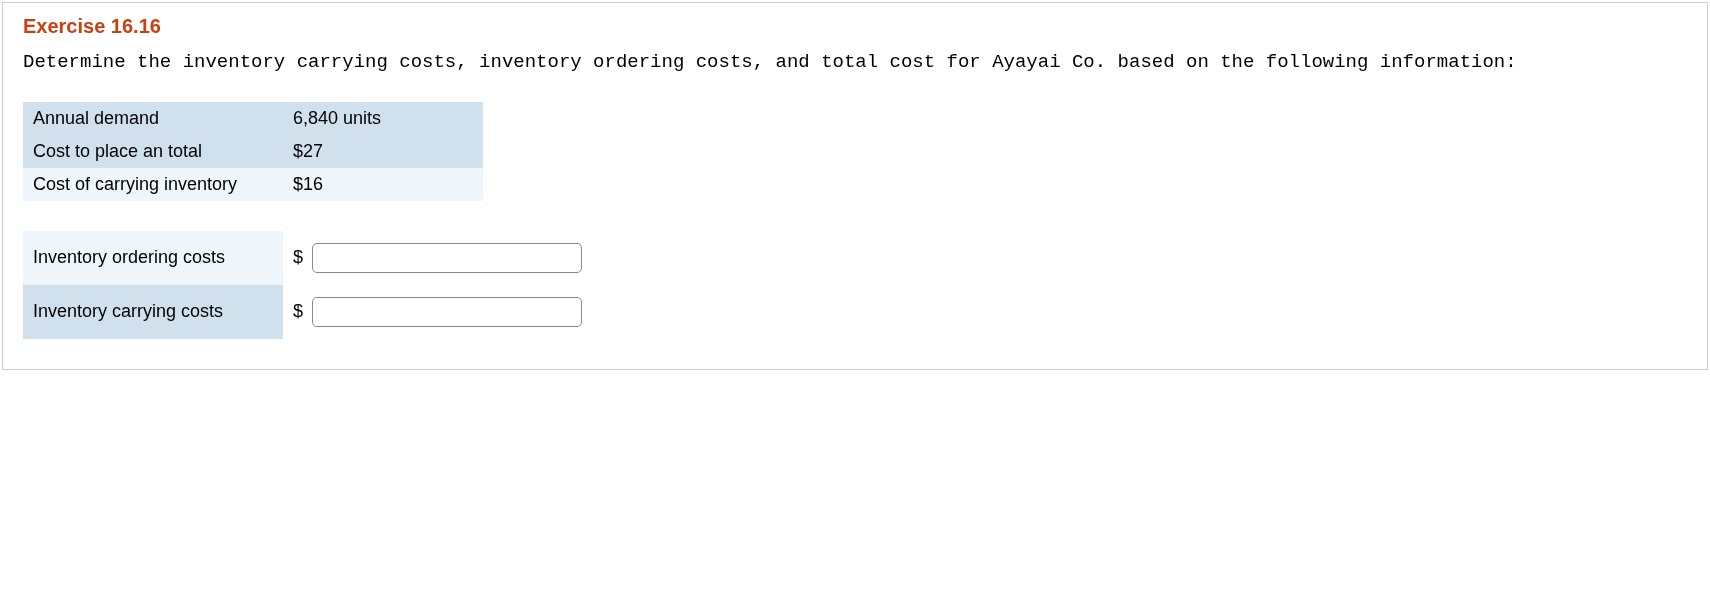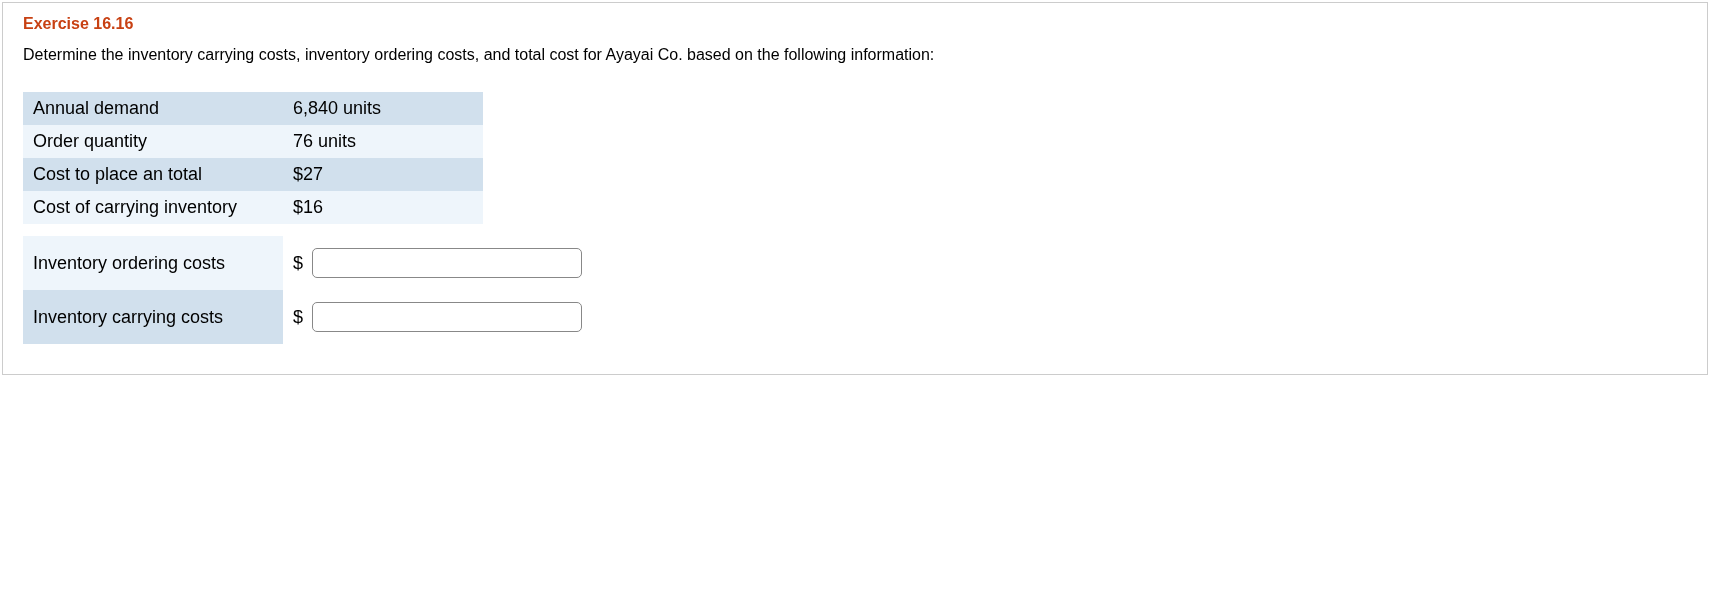--- a/index.html
+++ b/index.html
@@ -16,31 +16,32 @@
       width: 1710px;
     }
     .container {
       border: 1px solid #ccc;
       padding: 12px 20px 30px 20px;
       margin: 2px;
     }
     .exercise-title {
       color: #c84113;
       font-weight: bold;
-      font-size: 16px;
+      font-size: 20px;
       margin-bottom: 10px;
     }
     .prompt {
-      font-size: 16px;
+      font-size: 19px;
       margin-bottom: 25px;
       line-height: 1.5;
+      font-family: Liberation Mono, monospace;
     }
     .info-table {
       border-collapse: collapse;
-      margin-bottom: 12px;
+      margin-bottom: 30px;
     }
     .info-table td {
       padding: 6px 10px;
       font-size: 18px;
       vertical-align: middle;
     }
     .info-table td.label-cell {
       width: 260px;
       text-align: left;
     }
@@ -92,24 +93,20 @@
 <div class="container">
   <div class="exercise-title">Exercise 16.16</div>
   <div class="prompt">Determine the inventory carrying costs, inventory ordering costs, and total cost for Ayayai Co. based on the following information:</div>
 
   <table class="info-table">
     <tbody>
         <tr class="row-dark">
       <td class="label-cell">Annual demand</td>
       <td class="value-cell">6,840 units</td>
     </tr>
-    <tr class="row-light">
-      <td class="label-cell">Order quantity</td>
-      <td class="value-cell">76 units</td>
-    </tr>
     <tr class="row-dark">
       <td class="label-cell">Cost to place an total</td>
       <td class="value-cell">$27</td>
     </tr>
     <tr class="row-light">
       <td class="label-cell">Cost of carrying inventory</td>
       <td class="value-cell">$16</td>
     </tr>
   </tbody>
     </table>

